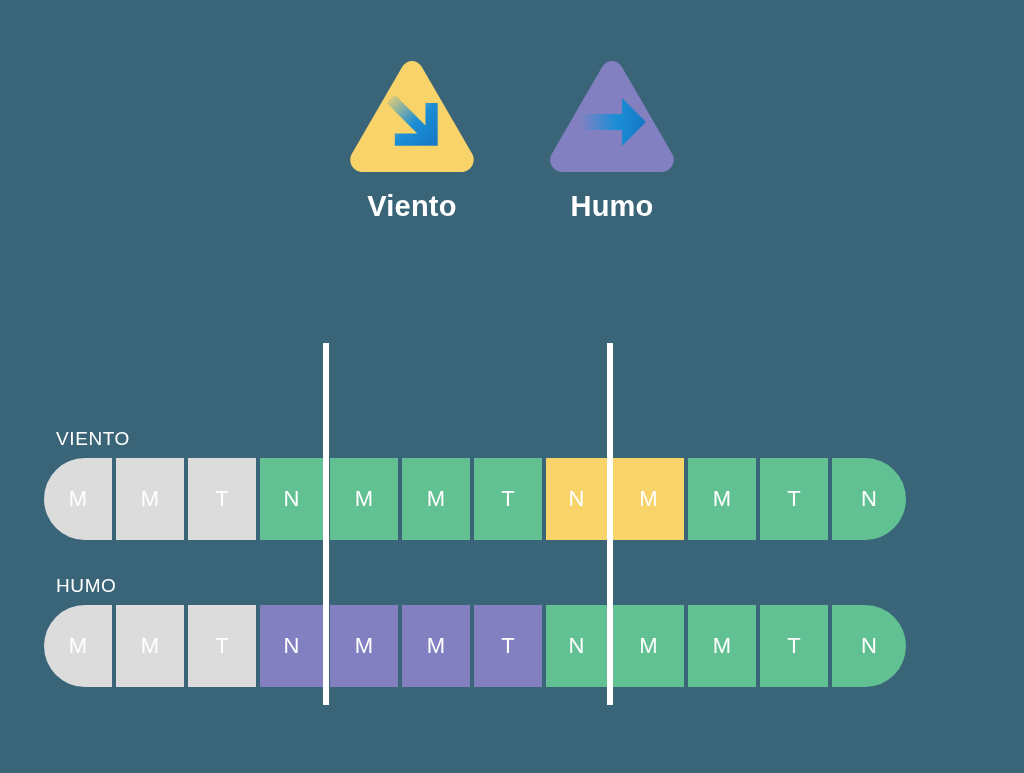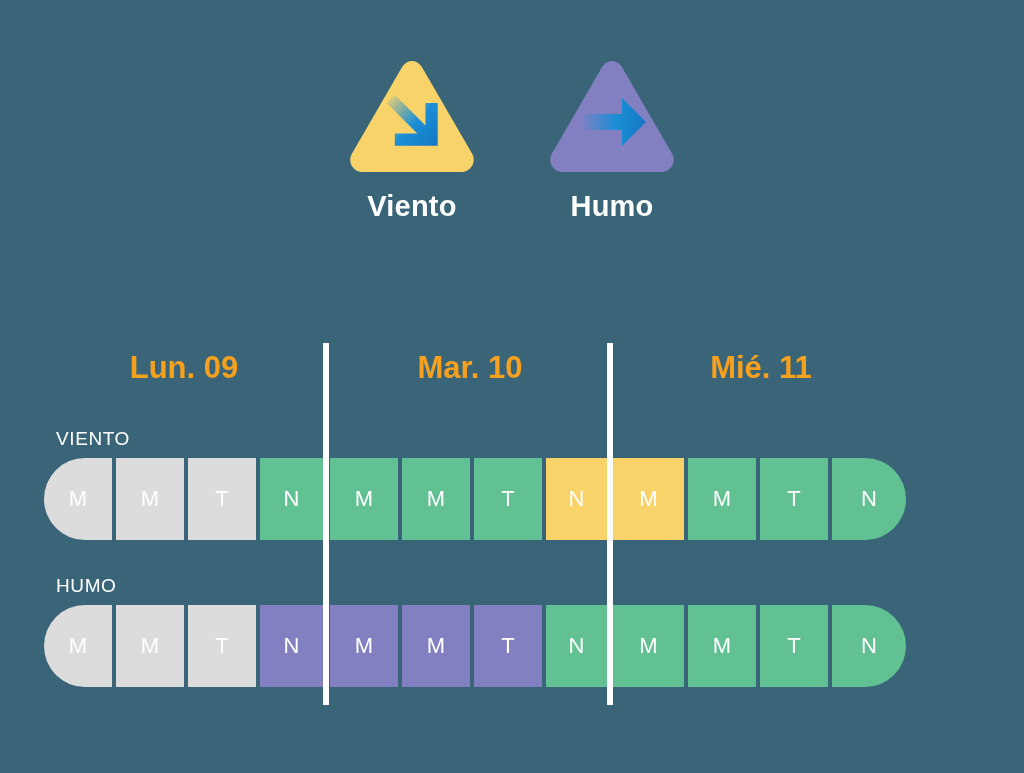--- a/index.html
+++ b/index.html
@@ -164,25 +164,20 @@
           <path d="M58.4 10.5 C63.0 3.0 73.0 3.0 77.6 10.5 L128.0 97.5 C132.8 105.6 127.2 116.0 117.4 116.0 L18.6 116.0 C8.8 116.0 3.2 105.6 8.0 97.5 Z" fill="#8380c2"></path>
           <path d="M38 58 L80 58 L80 42 L104 66 L80 90 L80 74 L38 74 Z" transform="translate(-2,0)" fill="url(#grad-humo)"></path>
         </svg>
       </div>
       <div class="legend-label">Humo</div>
     </div>
   </div>
 
 <div id="timeline">
 
-  <div id="day-header">
-      <div class="day-label" style="left: 0px; width: 280px;">Lun. 09</div>
-      <div class="day-label" style="left: 284px; width: 284px;">Mar. 10</div>
-      <div class="day-label" style="left: 572px; width: 290px;">Mié. 11</div>
-    </div>
 
   <div id="dividers">
       <div class="divider" style="left: 279px;"></div>
       <div class="divider" style="left: 563px;"></div>
     </div>
 
   <div class="row-block" id="row-viento">
     <div class="row-title">VIENTO</div>
     <div class="cells">
         <div class="cell state-past cap-left" style="left: 0px; width: 68px;">

